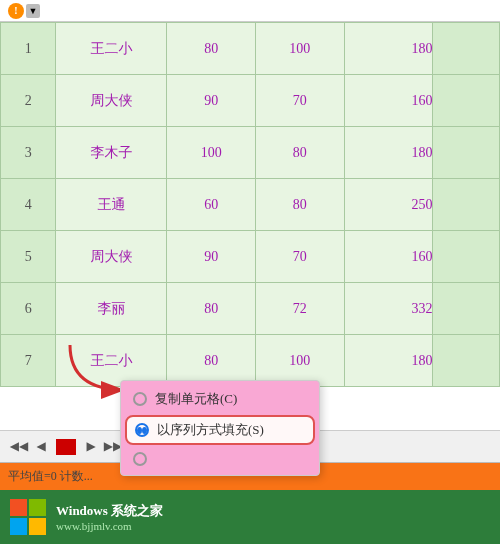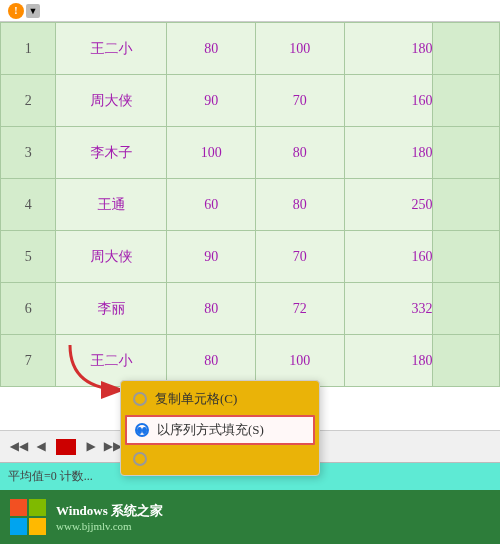--- a/index.html
+++ b/index.html
@@ -66,21 +66,21 @@
       margin-right: 2px;
       vertical-align: middle;
     }
 
     
     .context-menu {
       position: absolute;
       left: 120px;
       top: 380px;
       width: 200px;
-      background: #eab308;
+      background: #f9a8d4;
       border: 1px solid #ccc;
       border-radius: 4px;
       box-shadow: 2px 2px 8px rgba(0,0,0,0.2);
       z-index: 20;
       padding: 4px 0;
     }
 
     .context-menu-item {
       display: flex;
       align-items: center;
@@ -143,21 +143,21 @@
       width: 20px;
       height: 16px;
       background: #c00;
       margin: 0 4px;
     }
 
     .status-bar {
       display: flex;
       align-items: center;
       height: 28px;
-      background: #5eead4;
+      background: #f97316;
       border-top: 1px solid #bbb;
       padding: 0 8px;
       font-size: 12px;
       color: #444;
     }
 
     .windows-bar {
       display: flex;
       align-items: center;
       height: 54px;
@@ -293,21 +293,21 @@
       </defs>
       <path d="M 10 5 Q 10 50 65 50" stroke="#d32f2f" stroke-width="3" fill="none" marker-end="url(#arrowhead)"></path>
     </svg>
   </div>
 
   <div class="context-menu" id="context-menu">
   <div class="context-menu-item">
         <div class="radio"></div>
         <span>复制单元格(C)</span>
       </div>
-      <div class="context-menu-item selected" style="border: 2px solid rgb(224, 82, 82); border-radius: 1px; margin: 2px 4px; padding: 4px 8px; background: rgb(255, 248, 248);">
+      <div class="context-menu-item selected" style="border: 2px solid rgb(224, 82, 82); border-radius: 8px; margin: 2px 4px; padding: 4px 8px; background: rgb(255, 248, 248);">
         <div class="radio" style="border-color: rgb(26, 115, 232);">
           <div style="width: 7px; height: 7px; border-radius: 50%; background: rgb(26, 115, 232);"></div>
         </div>
         <span>以序列方式填充(S)</span>
       </div>
       <div class="context-menu-item">
         <div class="radio"></div>
       </div>
     </div>
 

